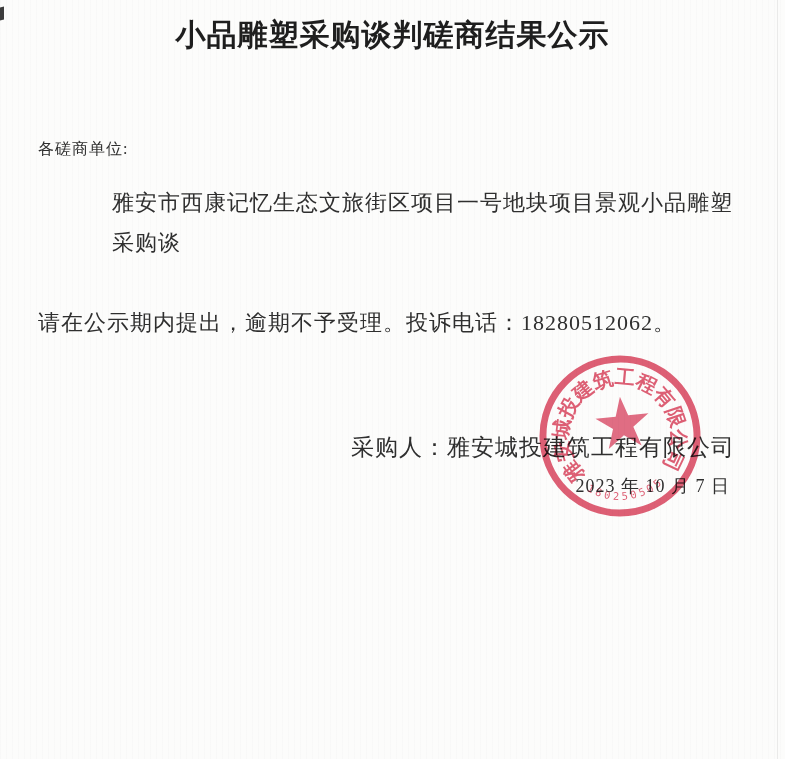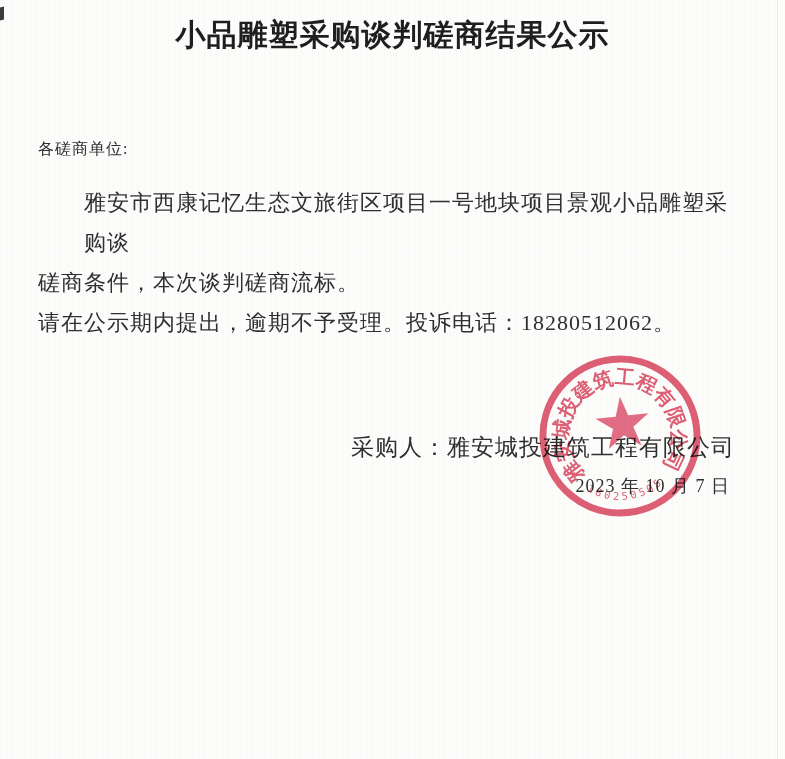--- a/index.html
+++ b/index.html
@@ -35,21 +35,21 @@
     color: #1e1e1e;
   }
   .salutation {
     position: absolute; top: 139px; left: 38px;
     font-size: 16px; letter-spacing: 1px;
   }
   .para {
     position: absolute; left: 38px; right: 36px;
     font-size: 22px; line-height: 40px; letter-spacing: 1px;
   }
-  .para1 { top: 183px; }
+  .para1 { top: 183px; margin-left: 28px; }
   .para2 { top: 303px; }
   .indent { padding-left: 46px; }
   .sign-purchaser {
     position: absolute; top: 432px; right: 50px;
     font-size: 23px; letter-spacing: 1px; z-index: 1;
   }
   .sign-date {
     position: absolute; top: 474px; right: 55px;
     font-size: 18px; letter-spacing: 1px; z-index: 1; text-align: center;
   }
@@ -70,21 +70,20 @@
 <div class="scan-artifact"></div>
 
 <div class="doc-title">
   <div>小品雕塑采购谈判磋商结果公示</div>
 </div>
 
 <div class="salutation">各磋商单位:</div>
 
 <div class="para para1">
   <div class="indent">雅安市西康记忆生态文旅街区项目一号地块项目景观小品雕塑采购谈</div>
-  <div>磋商条件，本次谈判磋商流标。</div>
 </div>
 
 <div class="para para2">
   <div>请在公示期内提出，逾期不予受理。投诉电话：18280512062。</div>
 </div>
 
 <div class="sign-purchaser">采购人：雅安城投建筑工程有限公司</div>
 <div class="sign-date">2023 年 10 月 7 日</div>
 
 <svg class="stamp" viewBox="-92 -92 184 184" xmlns="http://www.w3.org/2000/svg">

